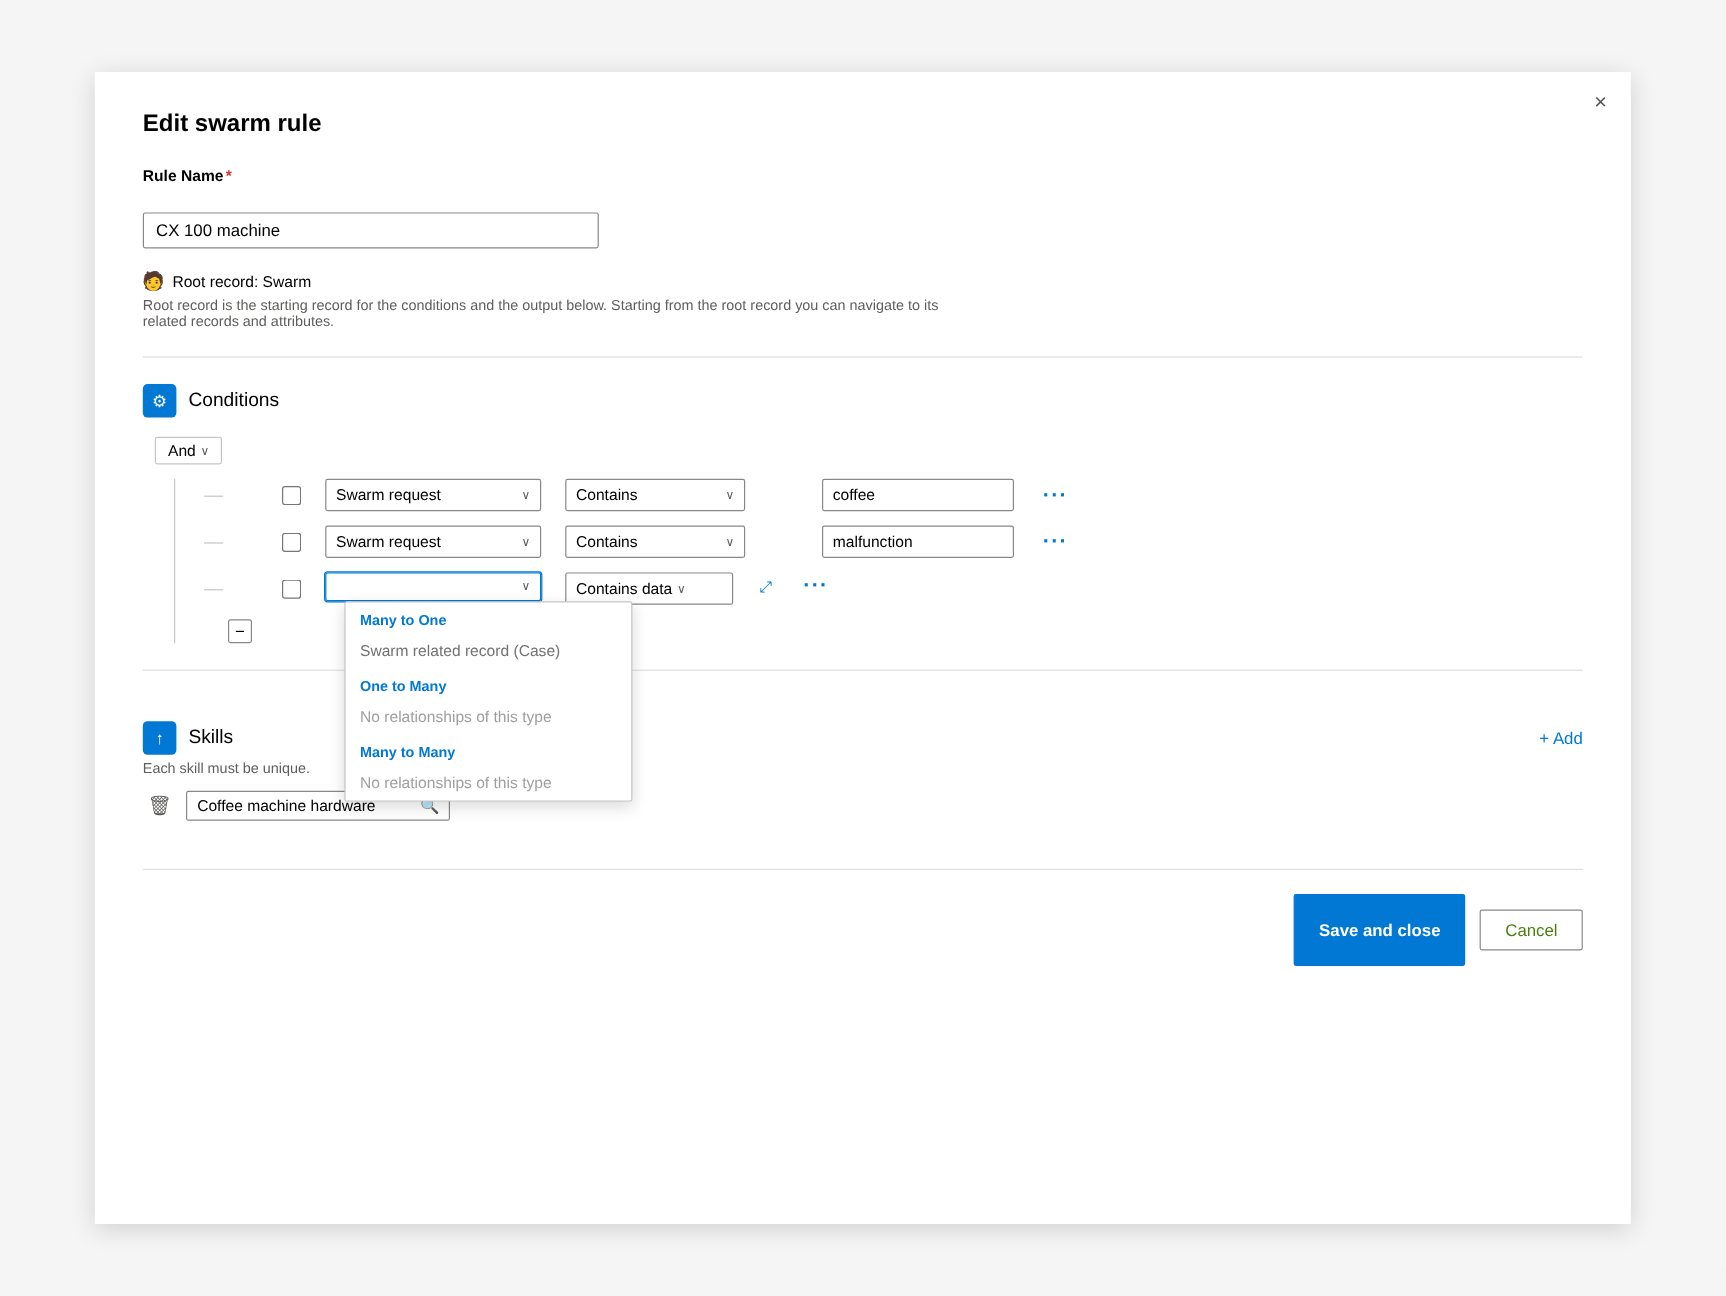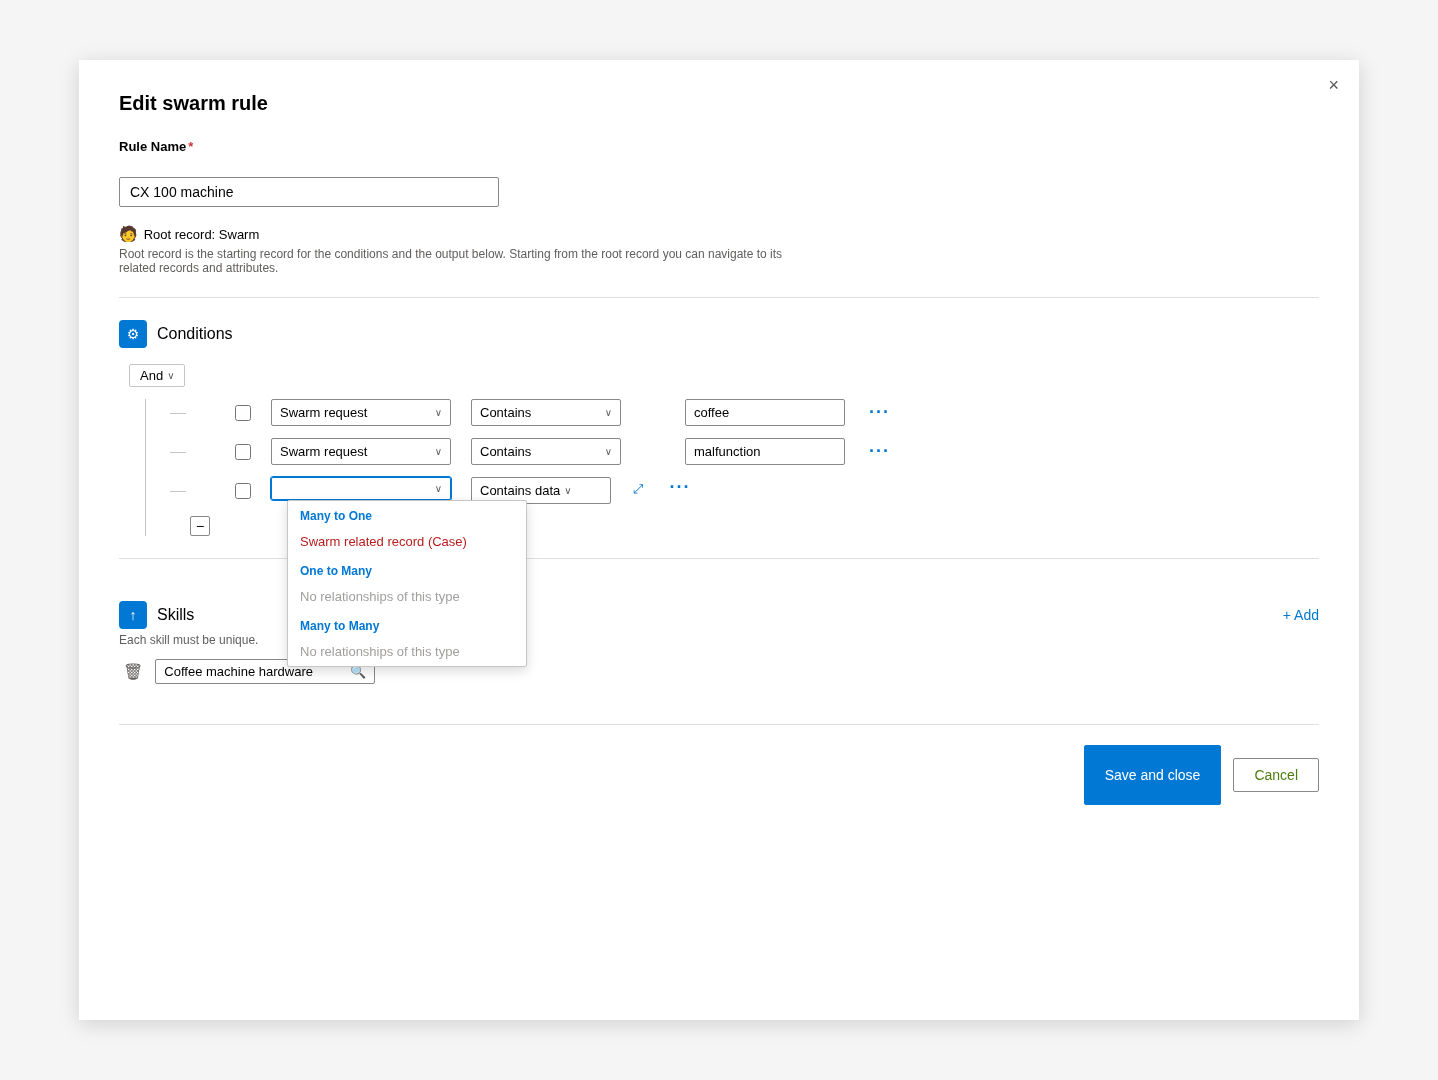--- a/index.html
+++ b/index.html
@@ -231,21 +231,21 @@
     }
     .dropdown-group-label {
       font-size: 12px;
       font-weight: 600;
       color: #0078d4;
       padding: 8px 12px 4px 12px;
     }
     .dropdown-item {
       padding: 7px 12px;
       font-size: 13px;
-      color: #b91c1c;
+      color: #737373;
       cursor: pointer;
     }
     .dropdown-item.disabled {
       color: #a19f9d;
       cursor: default;
     }
     
     .collapse-row {
       display: flex;
       align-items: center;
@@ -337,21 +337,21 @@
       margin-top: 40px;
     }
     .btn-primary {
       background: #0078d4;
       color: #fff;
       border: 1px solid #0078d4;
       border-radius: 2px;
       padding: 21px 20px;
       font-size: 14px;
       cursor: pointer;
-      font-weight: 400;
+      font-weight: 700;
     }
     .btn-secondary {
       background: #fff;
       color: #4d7c0f;
       border: 1px solid #8a8886;
       border-radius: 2px;
       padding: 8px 20px;
       font-size: 14px;
       cursor: pointer;
     }

